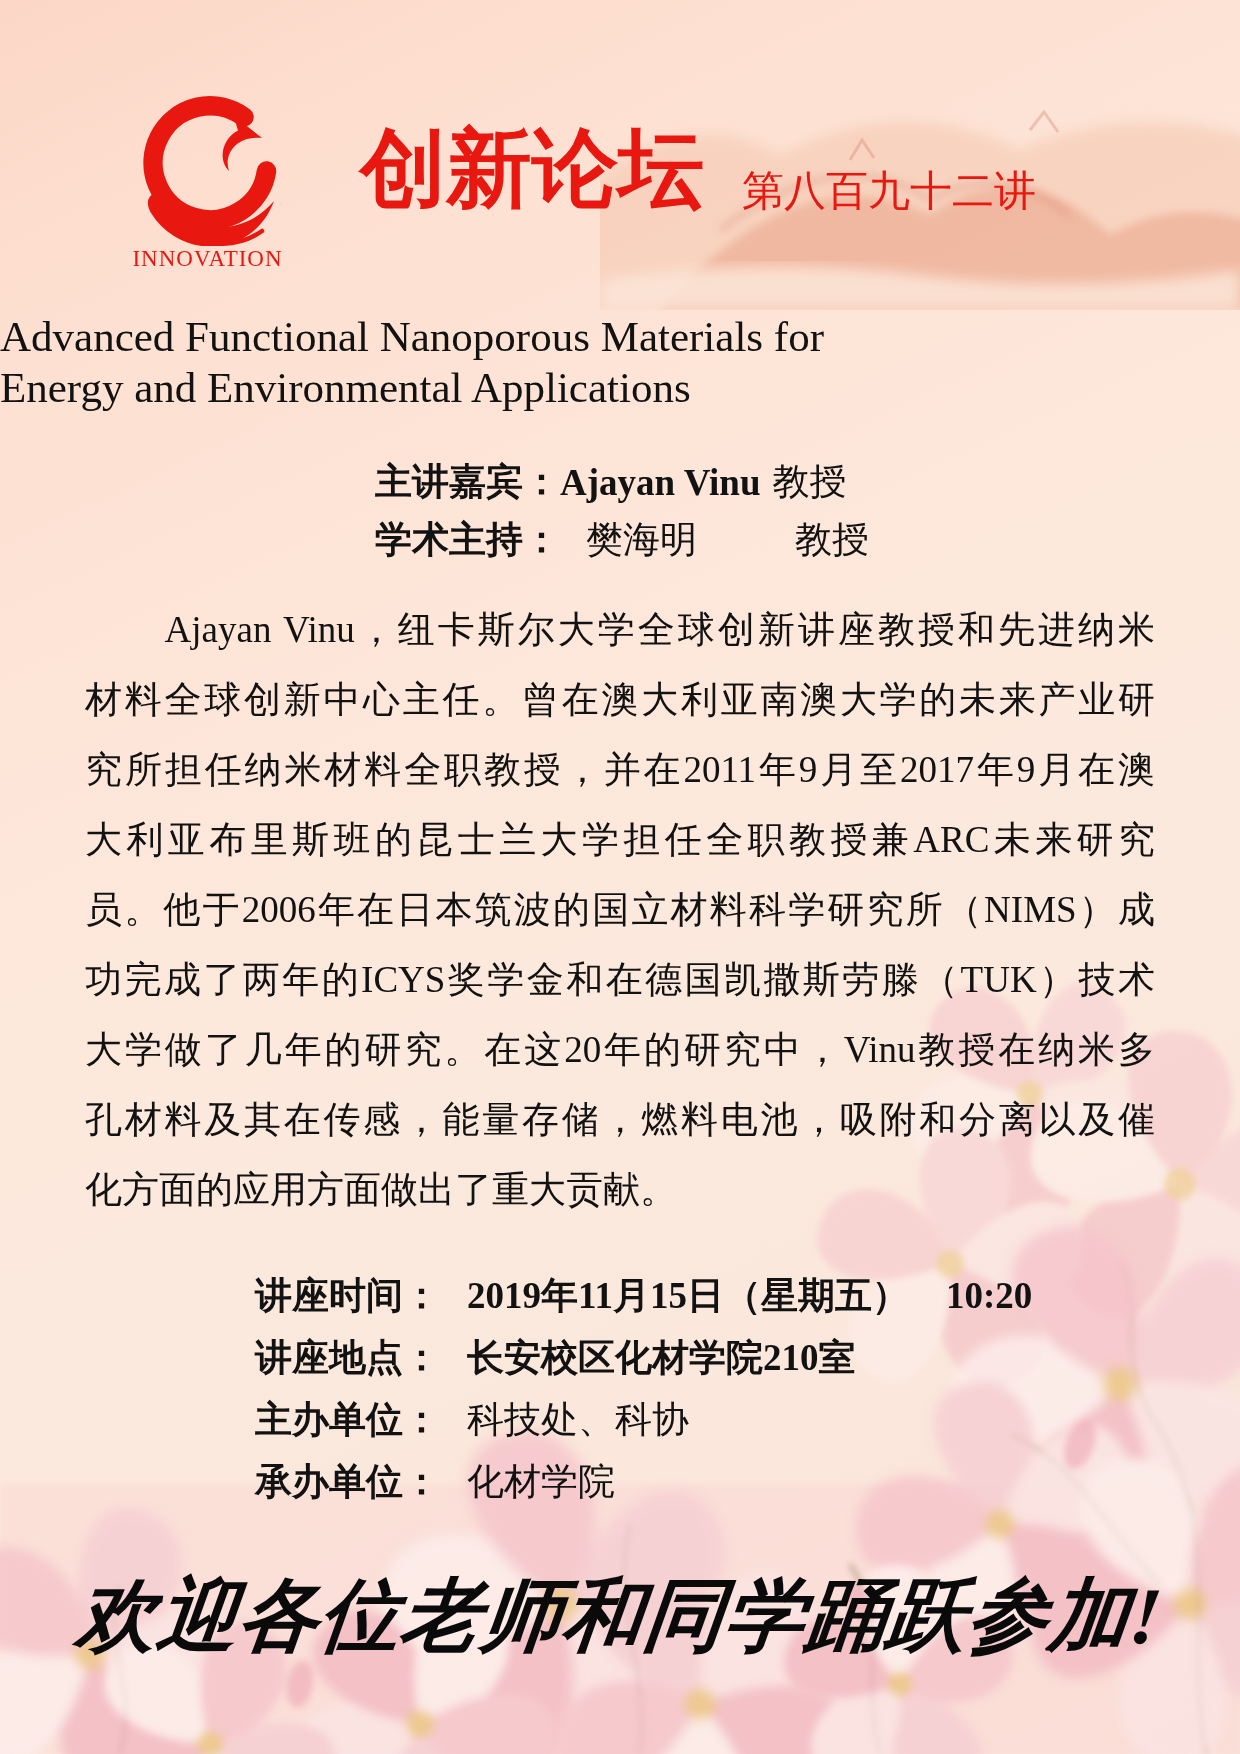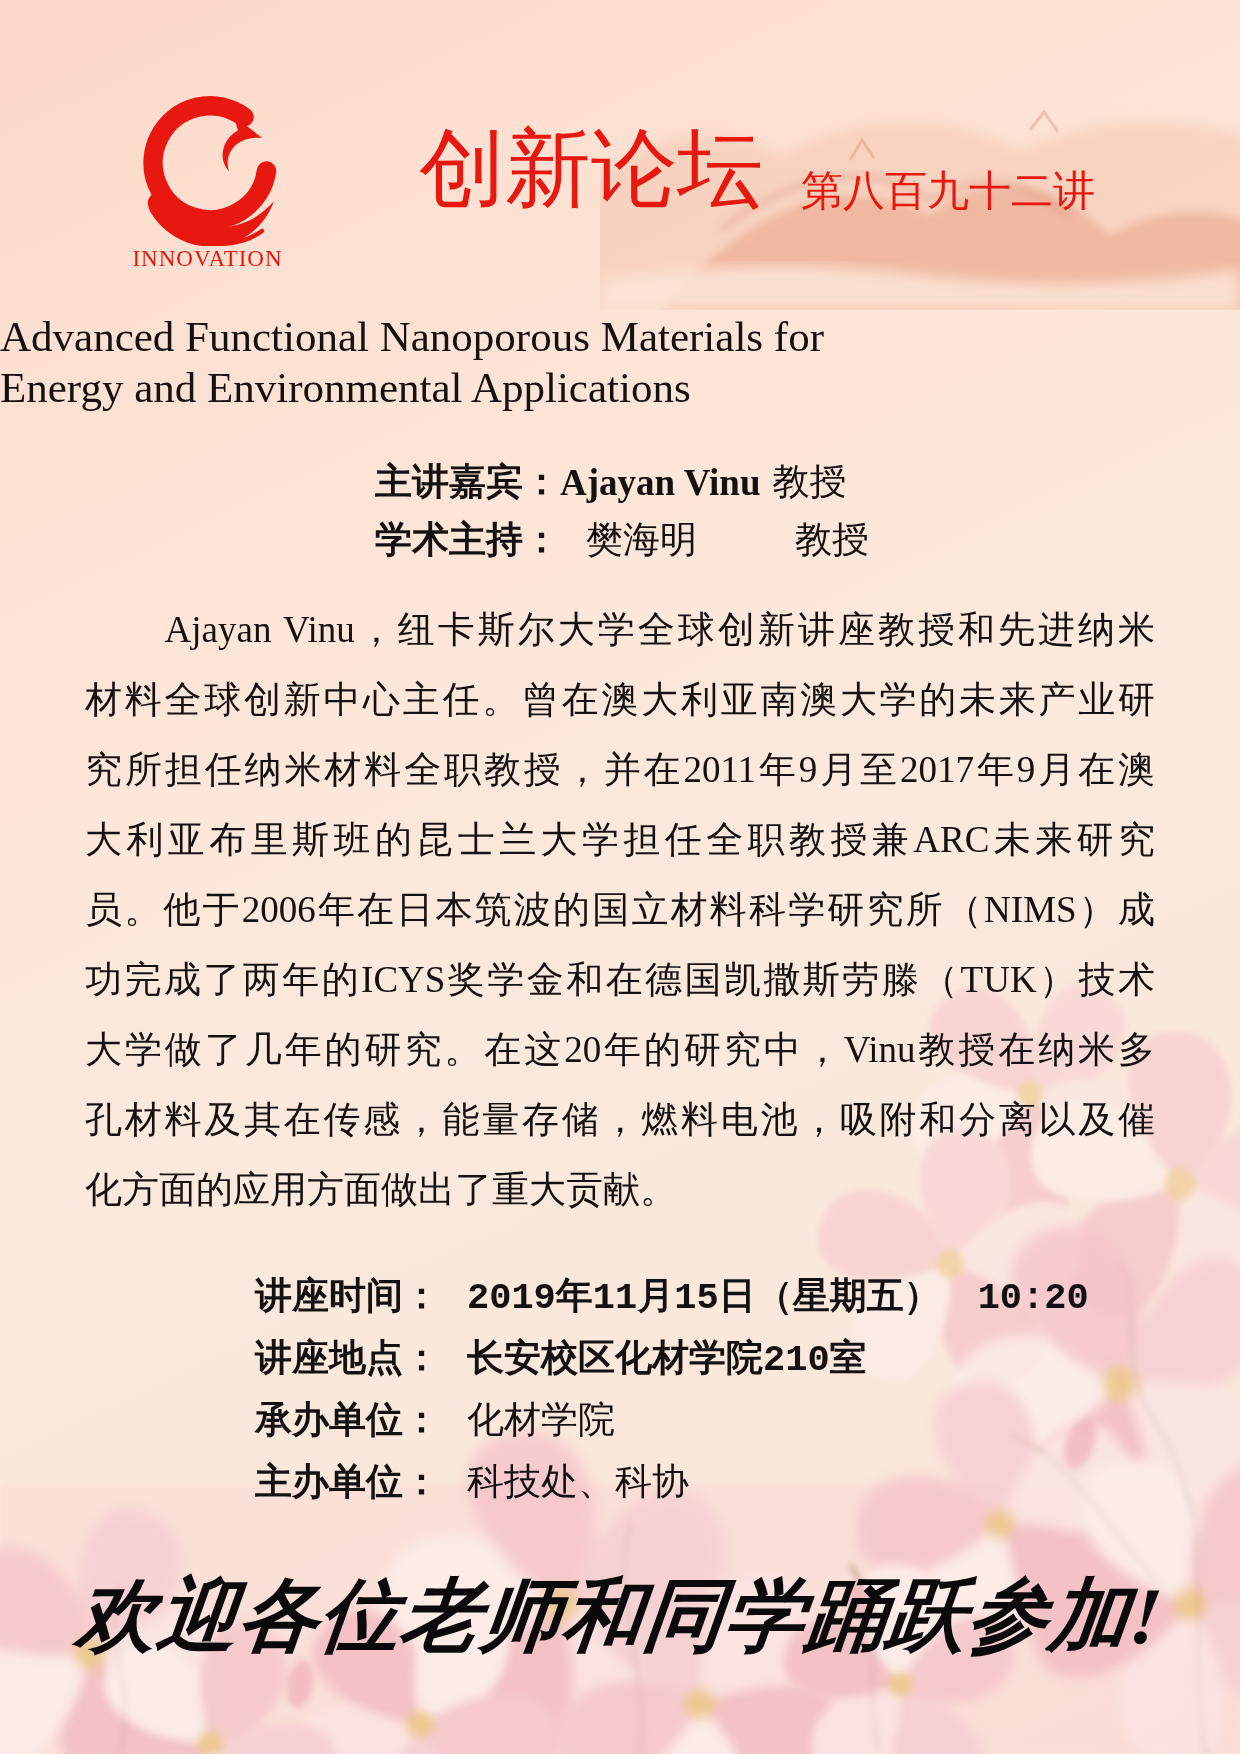--- a/index.html
+++ b/index.html
@@ -16,21 +16,21 @@
   .decor{position:absolute;z-index:0;pointer-events:none;}
   .mountains{top:0;right:0;}
   .flowers{bottom:0;left:0;}
   .content{position:relative;z-index:1;}
 
   
   .header{display:flex;align-items:flex-start;padding:96px 40px 0 100px;}
   .logo-block{width:215px;text-align:center;flex:0 0 auto;}
   .logo-mark{width:152px;height:150px;display:block;margin:0 auto;}
   .logo-text{font-size:23px;color:#e8170f;letter-spacing:1px;margin-top:0px;font-family:"Liberation Serif",serif;}
-  .forum-title{font-size:86px;font-weight:normal;color:#e8170f;line-height:1;margin-left:104px;padding-top:30px;white-space:nowrap;}
+  .forum-title{font-size:86px;font-weight:bold;color:#e8170f;line-height:1;margin-left:45px;padding-top:30px;white-space:nowrap;}
   .lecture-no{font-size:42px;font-weight:normal;color:#e8170f;line-height:1;margin-left:38px;padding-top:74px;white-space:nowrap;}
 
   
   .en-title{margin-top:40px;text-align:left;font-weight:normal;font-size:43px;line-height:1.18;}
 
   
   .speakers{margin-top:40px;padding-left:375px;font-size:37px;}
   .speaker-line{height:58px;display:flex;align-items:center;white-space:nowrap;}
   .sp-label{font-weight:bold;}
   .sp-name-en{font-weight:bold;font-family:"Liberation Serif",serif;margin-right:12px;}
@@ -40,21 +40,21 @@
   
   .bio{margin:26px 85px 0 85px;font-size:37px;line-height:70px;}
   .bio-line{text-align:justify;text-align-last:justify;}
   .bio-line.first{text-indent:2.15em;}
   .bio-line.last{text-align-last:left;}
 
   
   .details{margin-top:40px;padding-left:255px;font-size:37px;}
   .detail-line{height:62px;display:flex;align-items:center;white-space:nowrap;gap:27px;}
   .d-label{font-weight:bold;}
-  .d-value{font-weight:bold;font-family:Liberation Mono, monospace;}
+  .d-value{font-weight:bold;}
   .d-value.normal{font-weight:normal;}
 
   
   .welcome{margin-top:50px;text-align:center;}
   .welcome span{
     display:inline-block;
     font-size:80px;font-weight:bold;font-style:italic;
     font-family:"Liberation Serif",serif;
     transform:skewX(-6deg);
     color:#0a0a0a;letter-spacing:1px;white-space:nowrap;
@@ -183,27 +183,27 @@
     <div class="details">
       <div class="detail-line">
         <span class="d-label">讲座时间：</span>
         <span class="d-value">2019年11月15日（星期五）　10:20</span>
       </div>
       <div class="detail-line">
         <span class="d-label">讲座地点：</span>
         <span class="d-value">长安校区化材学院210室</span>
       </div>
       <div class="detail-line">
+        <span class="d-label">主办单位：</span>
+        <span class="d-value normal">科技处、科协</span>
+      </div>
+      <div class="detail-line">
         <span class="d-label">承办单位：</span>
         <span class="d-value normal">化材学院</span>
       </div>
-      <div class="detail-line">
-        <span class="d-label">主办单位：</span>
-        <span class="d-value normal">科技处、科协</span>
-      </div>
     </div>
 
     <div class="welcome">
       <span>欢迎各位老师和同学踊跃参加!</span>
     </div>
 
   </div>
 </div>
 
 </body></html>

